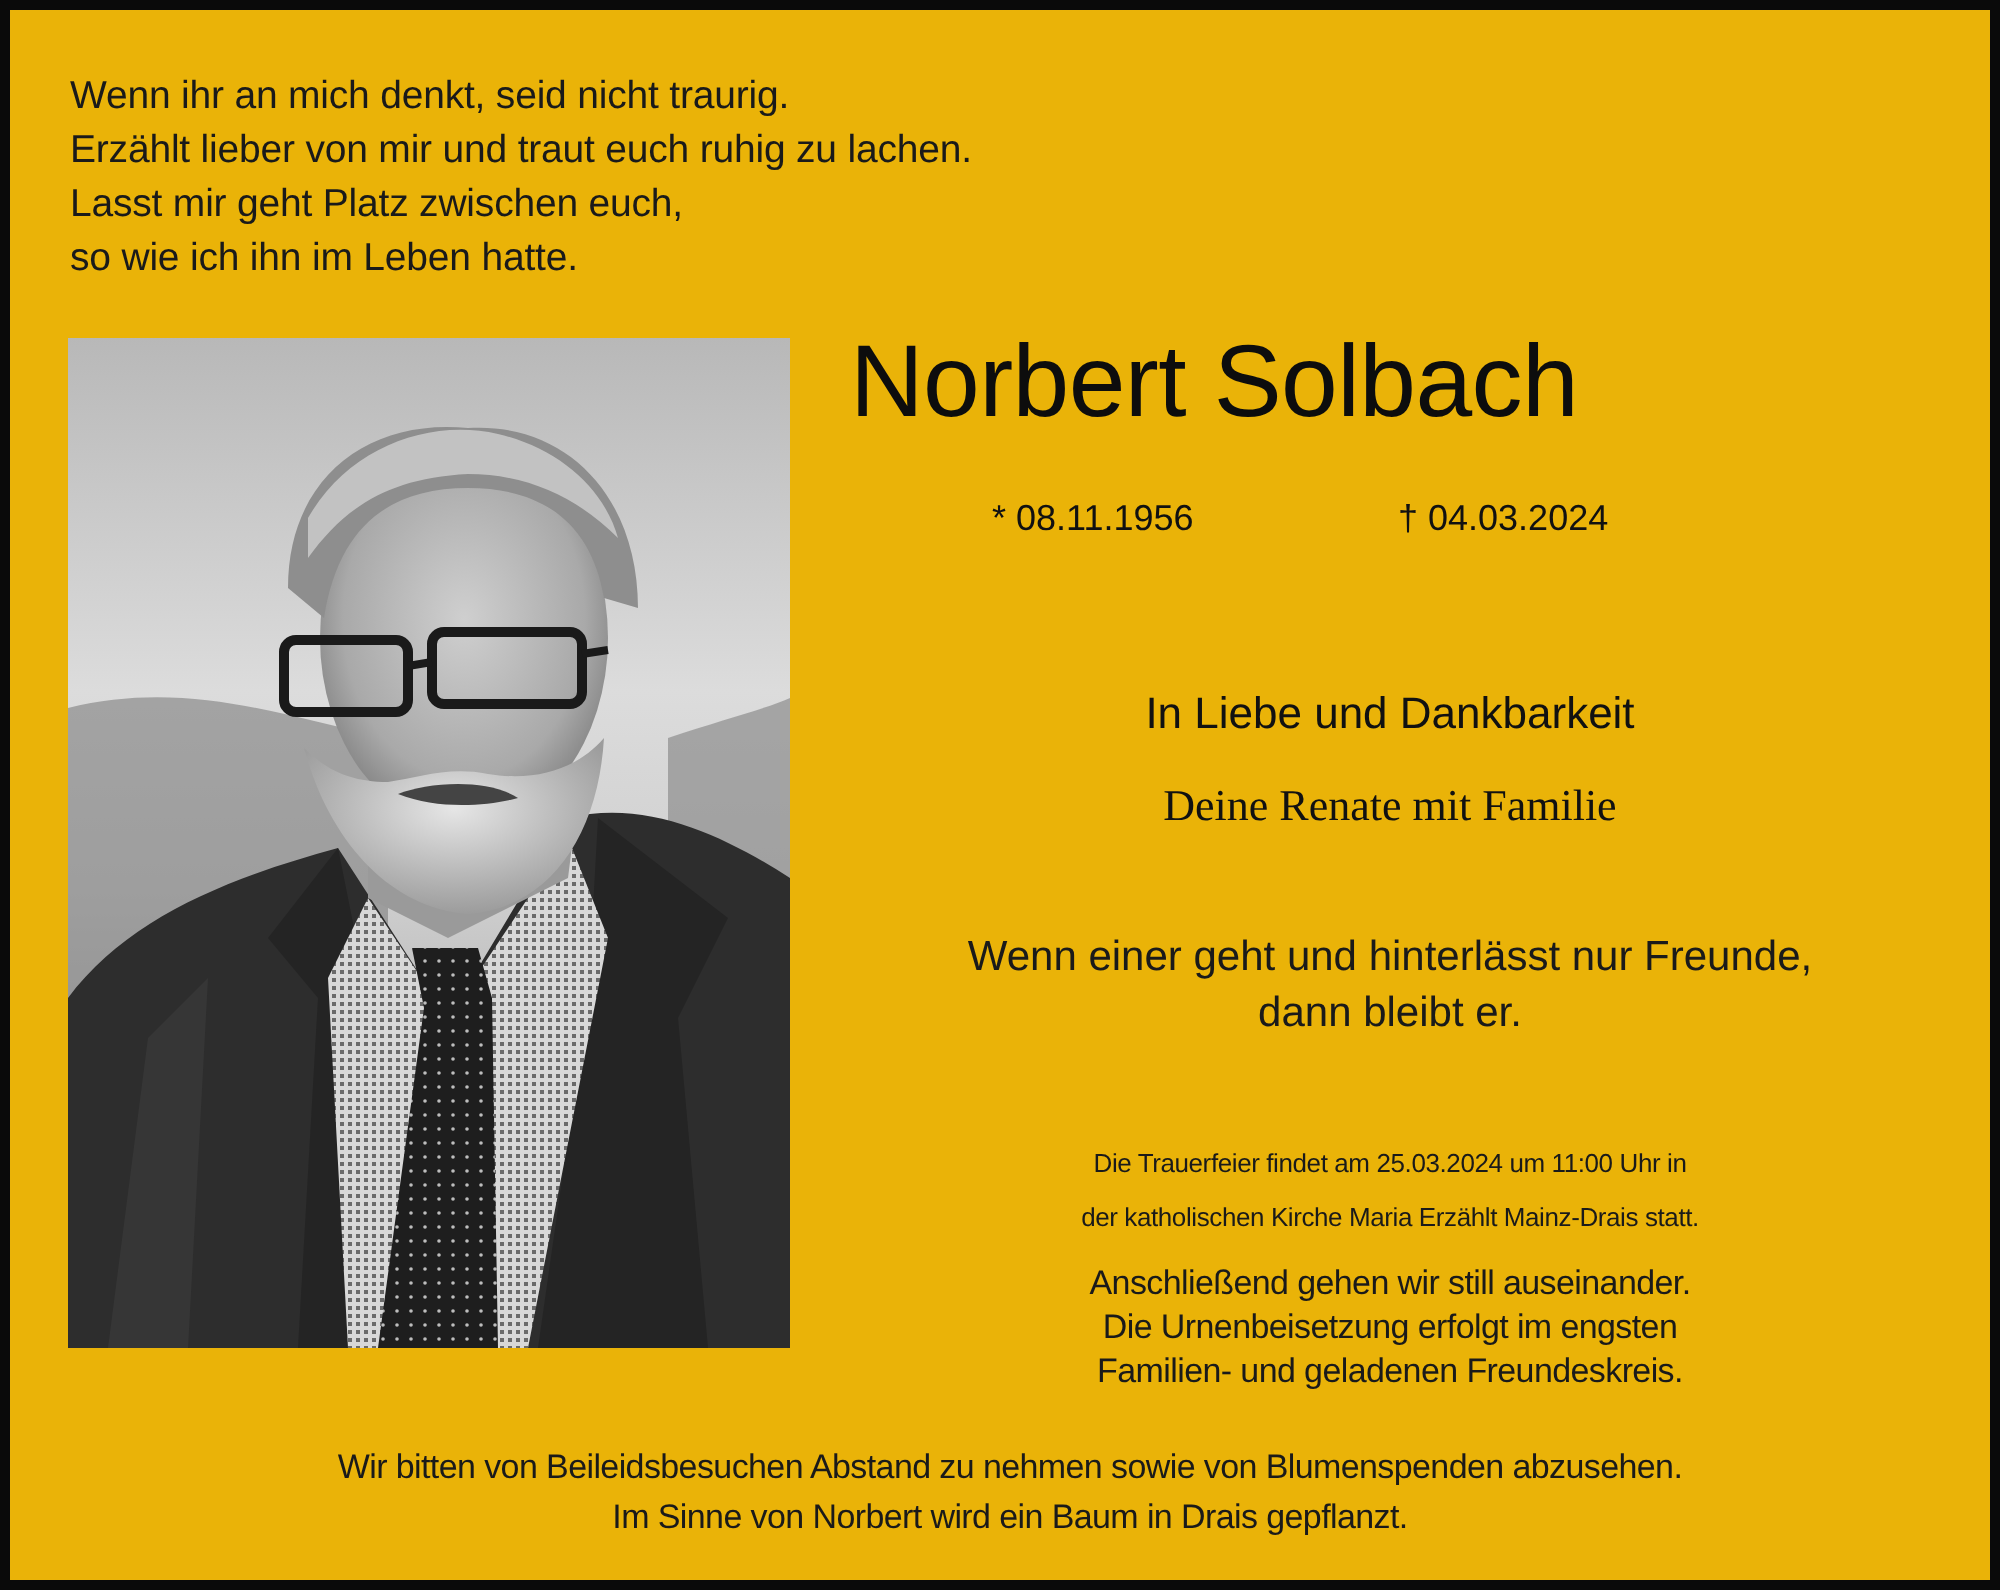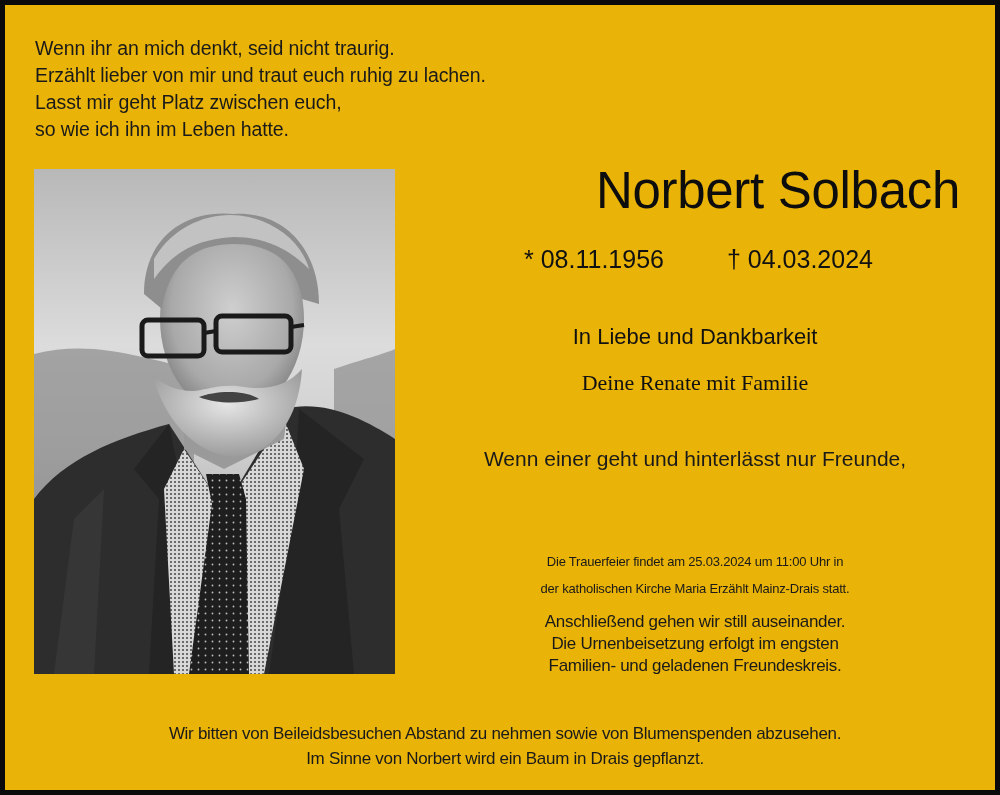--- a/index.html
+++ b/index.html
@@ -6,26 +6,26 @@
   body { width: 1000px; height: 795px; position: relative; overflow: hidden;
          font-family: "Liberation Sans", sans-serif; color: #111; }
   .frame { position: absolute; left: 0; top: 0; width: 1000px; height: 795px;
            box-sizing: border-box; border: 5px solid #0a0a0a; background: #eab308; }
   .poem { position: absolute; left: 30px; top: 30px; font-size: 19.5px; line-height: 27px;
           letter-spacing: -0.1px; color: #1a1a1a; }
   .poem div { white-space: nowrap; }
   .photo { position: absolute; left: 29px; top: 164px; width: 361px; height: 505px;
            overflow: hidden; background: #bdbdbd; }
   .photo svg { display: block; width: 100%; height: 100%; }
-  .name { position: absolute; left: 420px; width: 535px; top: 154px; text-align: right;
+  .name { position: absolute; left: 420px; width: 535px; top: 154px; text-align: left;
           font-size: 51px; line-height: 64px; color: #0d0d0d; letter-spacing: -0.3px; }
-  .dates { position: absolute; top: 238px; font-size: 25px; line-height: 32px; color: #111; white-space: nowrap; margin-left: 28px; }
+  .dates { position: absolute; top: 238px; font-size: 18px; line-height: 32px; color: #111; white-space: nowrap; }
   .birth { left: 491px; }
   .death { left: 694px; }
-  .center-col { position: absolute; left: 400px; width: 580px; text-align: center; white-space: nowrap; }
+  .center-col { position: absolute; left: 400px; width: 580px; text-align: center; white-space: nowrap; margin-top: 20px; }
   .love { top: 317px; font-size: 22px; line-height: 30px; }
   .family { top: 363px; font-size: 22px; line-height: 30px; font-family: Liberation Serif, serif; }
   .quote { top: 440px; font-size: 21px; line-height: 28px; color: #1a1a1a; }
   .service { top: 543px; left: 395px; width: 590px; font-size: 13px; line-height: 27px; color: #1a1a1a; letter-spacing: -0.2px; }
   .after { top: 606px; font-size: 17px; line-height: 22px; color: #1a1a1a; letter-spacing: -0.3px; }
   .footer { position: absolute; left: 0; width: 1000px; top: 716px; text-align: center;
             font-size: 17px; line-height: 25px; color: #1a1a1a; letter-spacing: -0.3px; white-space: nowrap; }
 </style>
 </head>
 <body>
@@ -100,20 +100,21 @@
 
   <div class="name">Norbert Solbach</div>
   <div class="dates birth">* 08.11.1956</div>
   <div class="dates death">† 04.03.2024</div>
 
   <div class="center-col love">In Liebe und Dankbarkeit</div>
   <div class="center-col family">Deine Renate mit Familie</div>
 
   <div class="center-col quote">
     <div>Wenn einer geht und hinterlässt nur Freunde,</div>
+    <div>dann bleibt er.</div>
   </div>
 
   <div class="center-col service">
     <div>Die Trauerfeier findet am 25.03.2024 um 11:00 Uhr in</div>
     <div>der katholischen Kirche Maria Erzählt Mainz-Drais statt.</div>
   </div>
 
   <div class="center-col after">
     <div>Anschließend gehen wir still auseinander.</div>
     <div>Die Urnenbeisetzung erfolgt im engsten</div>

